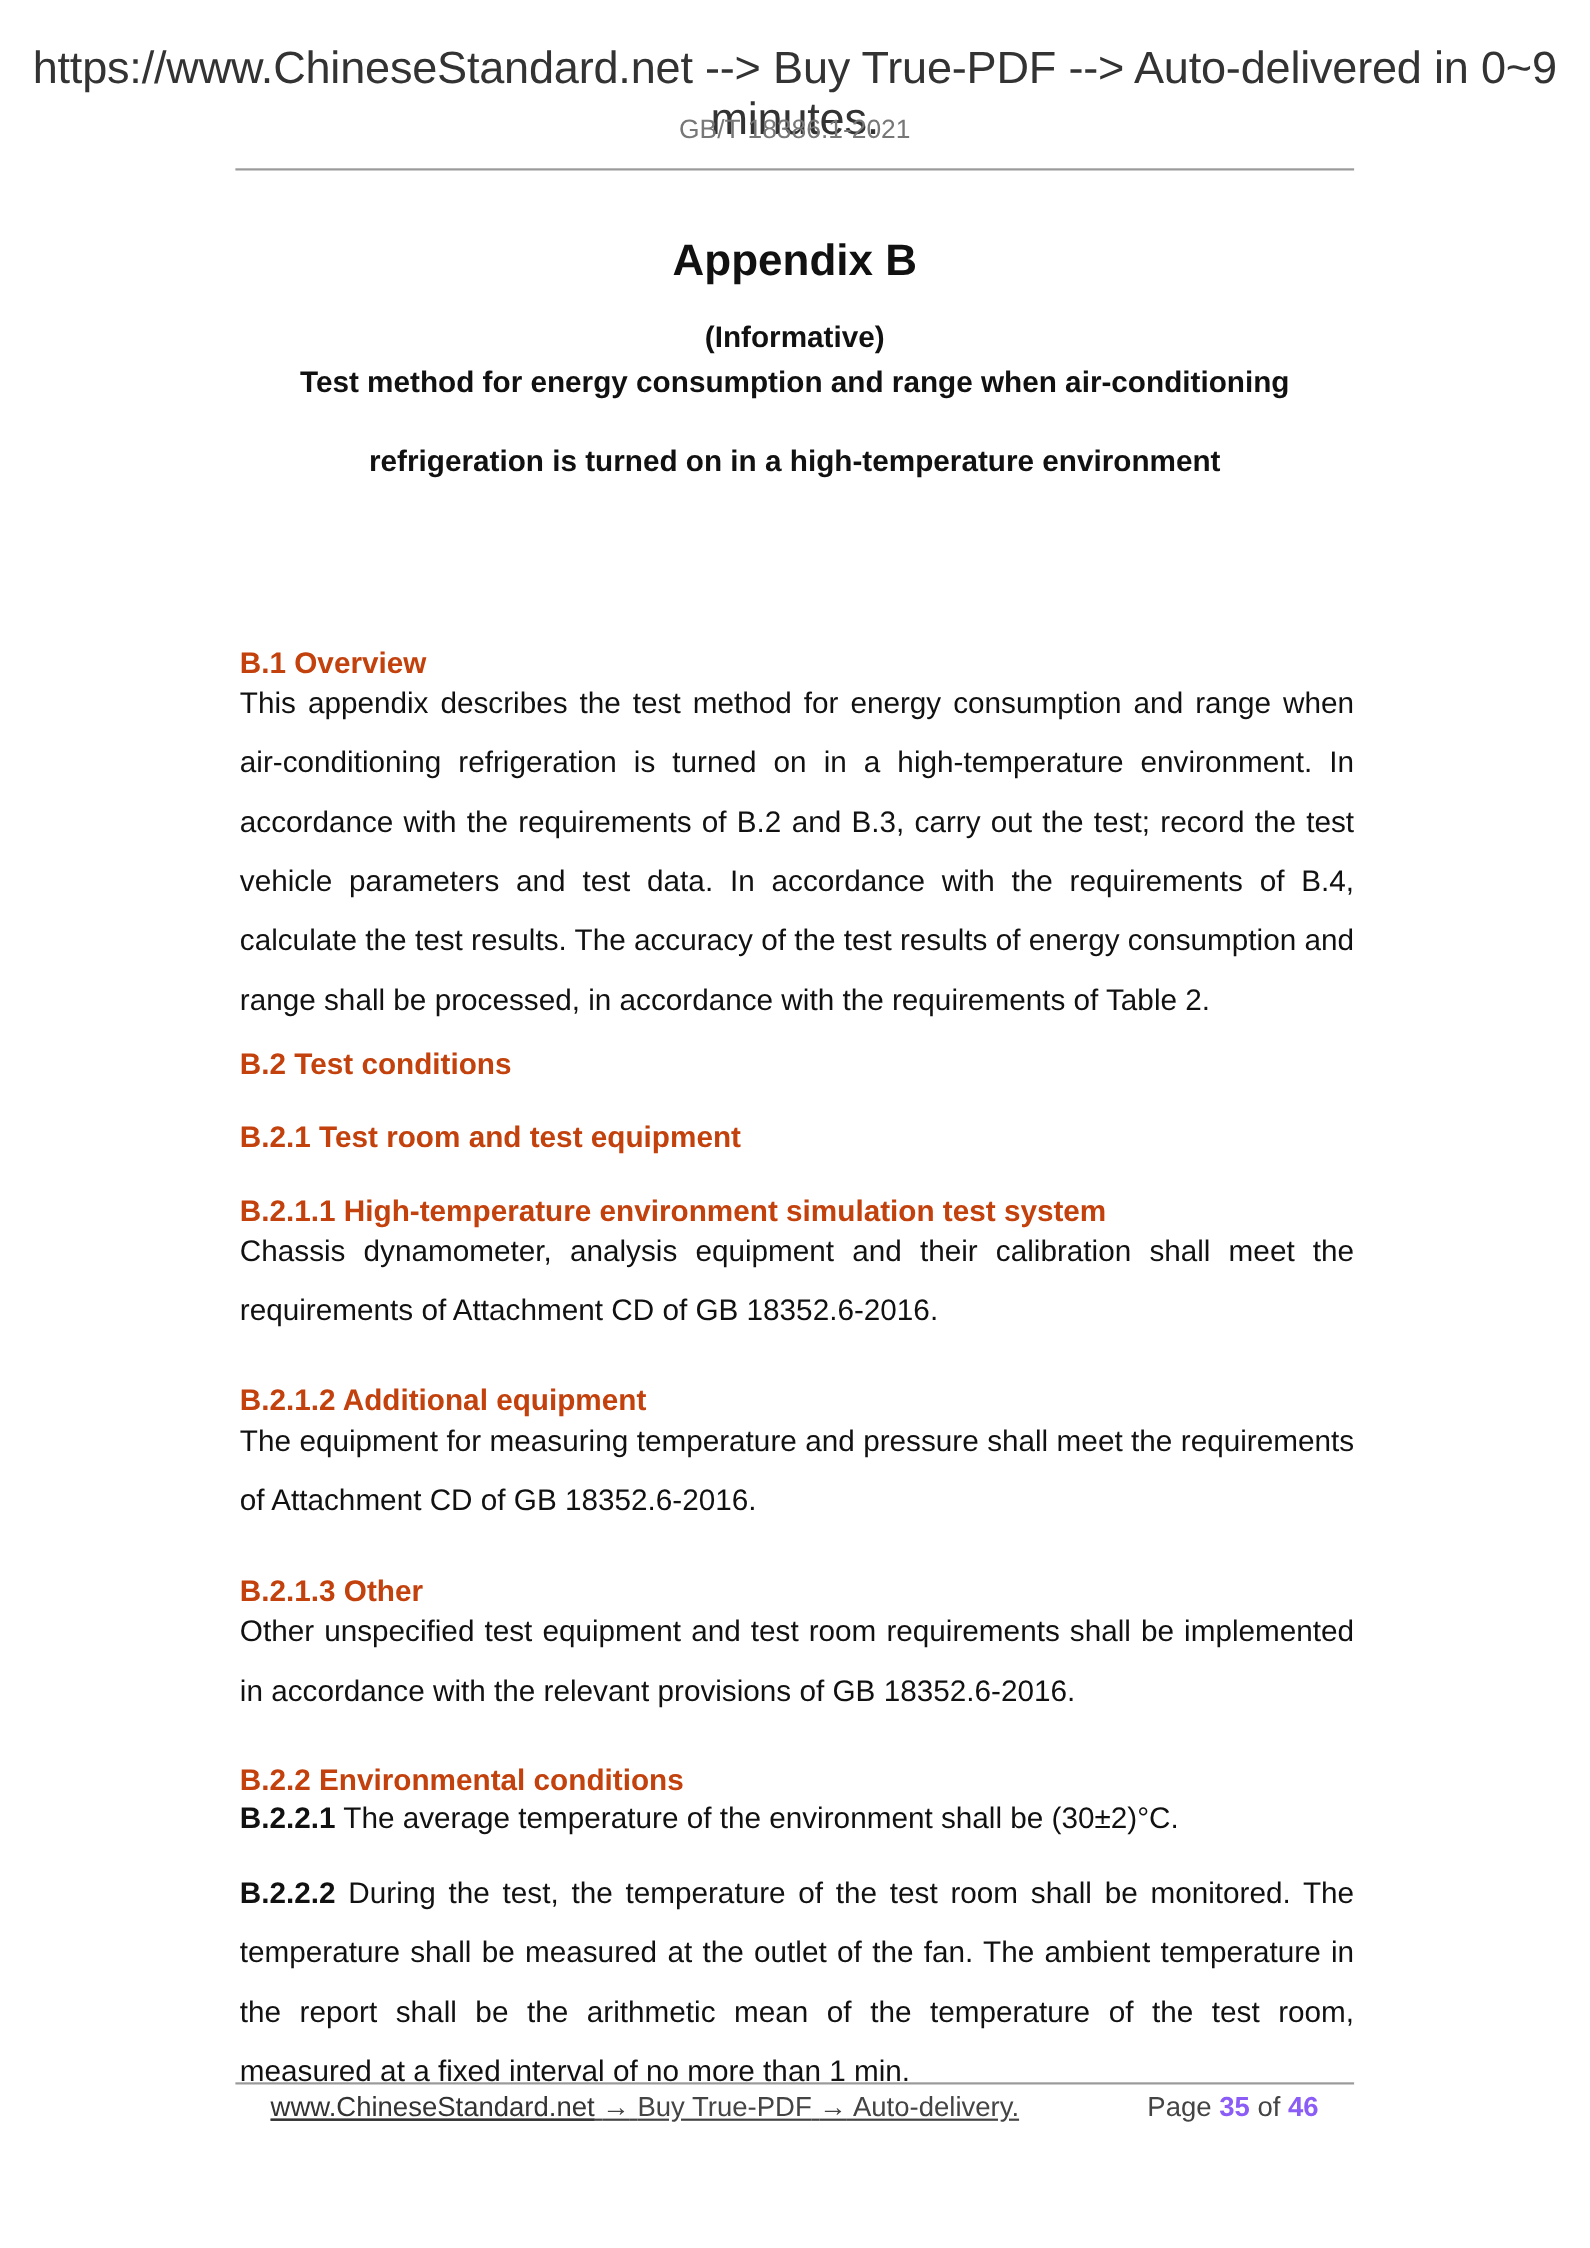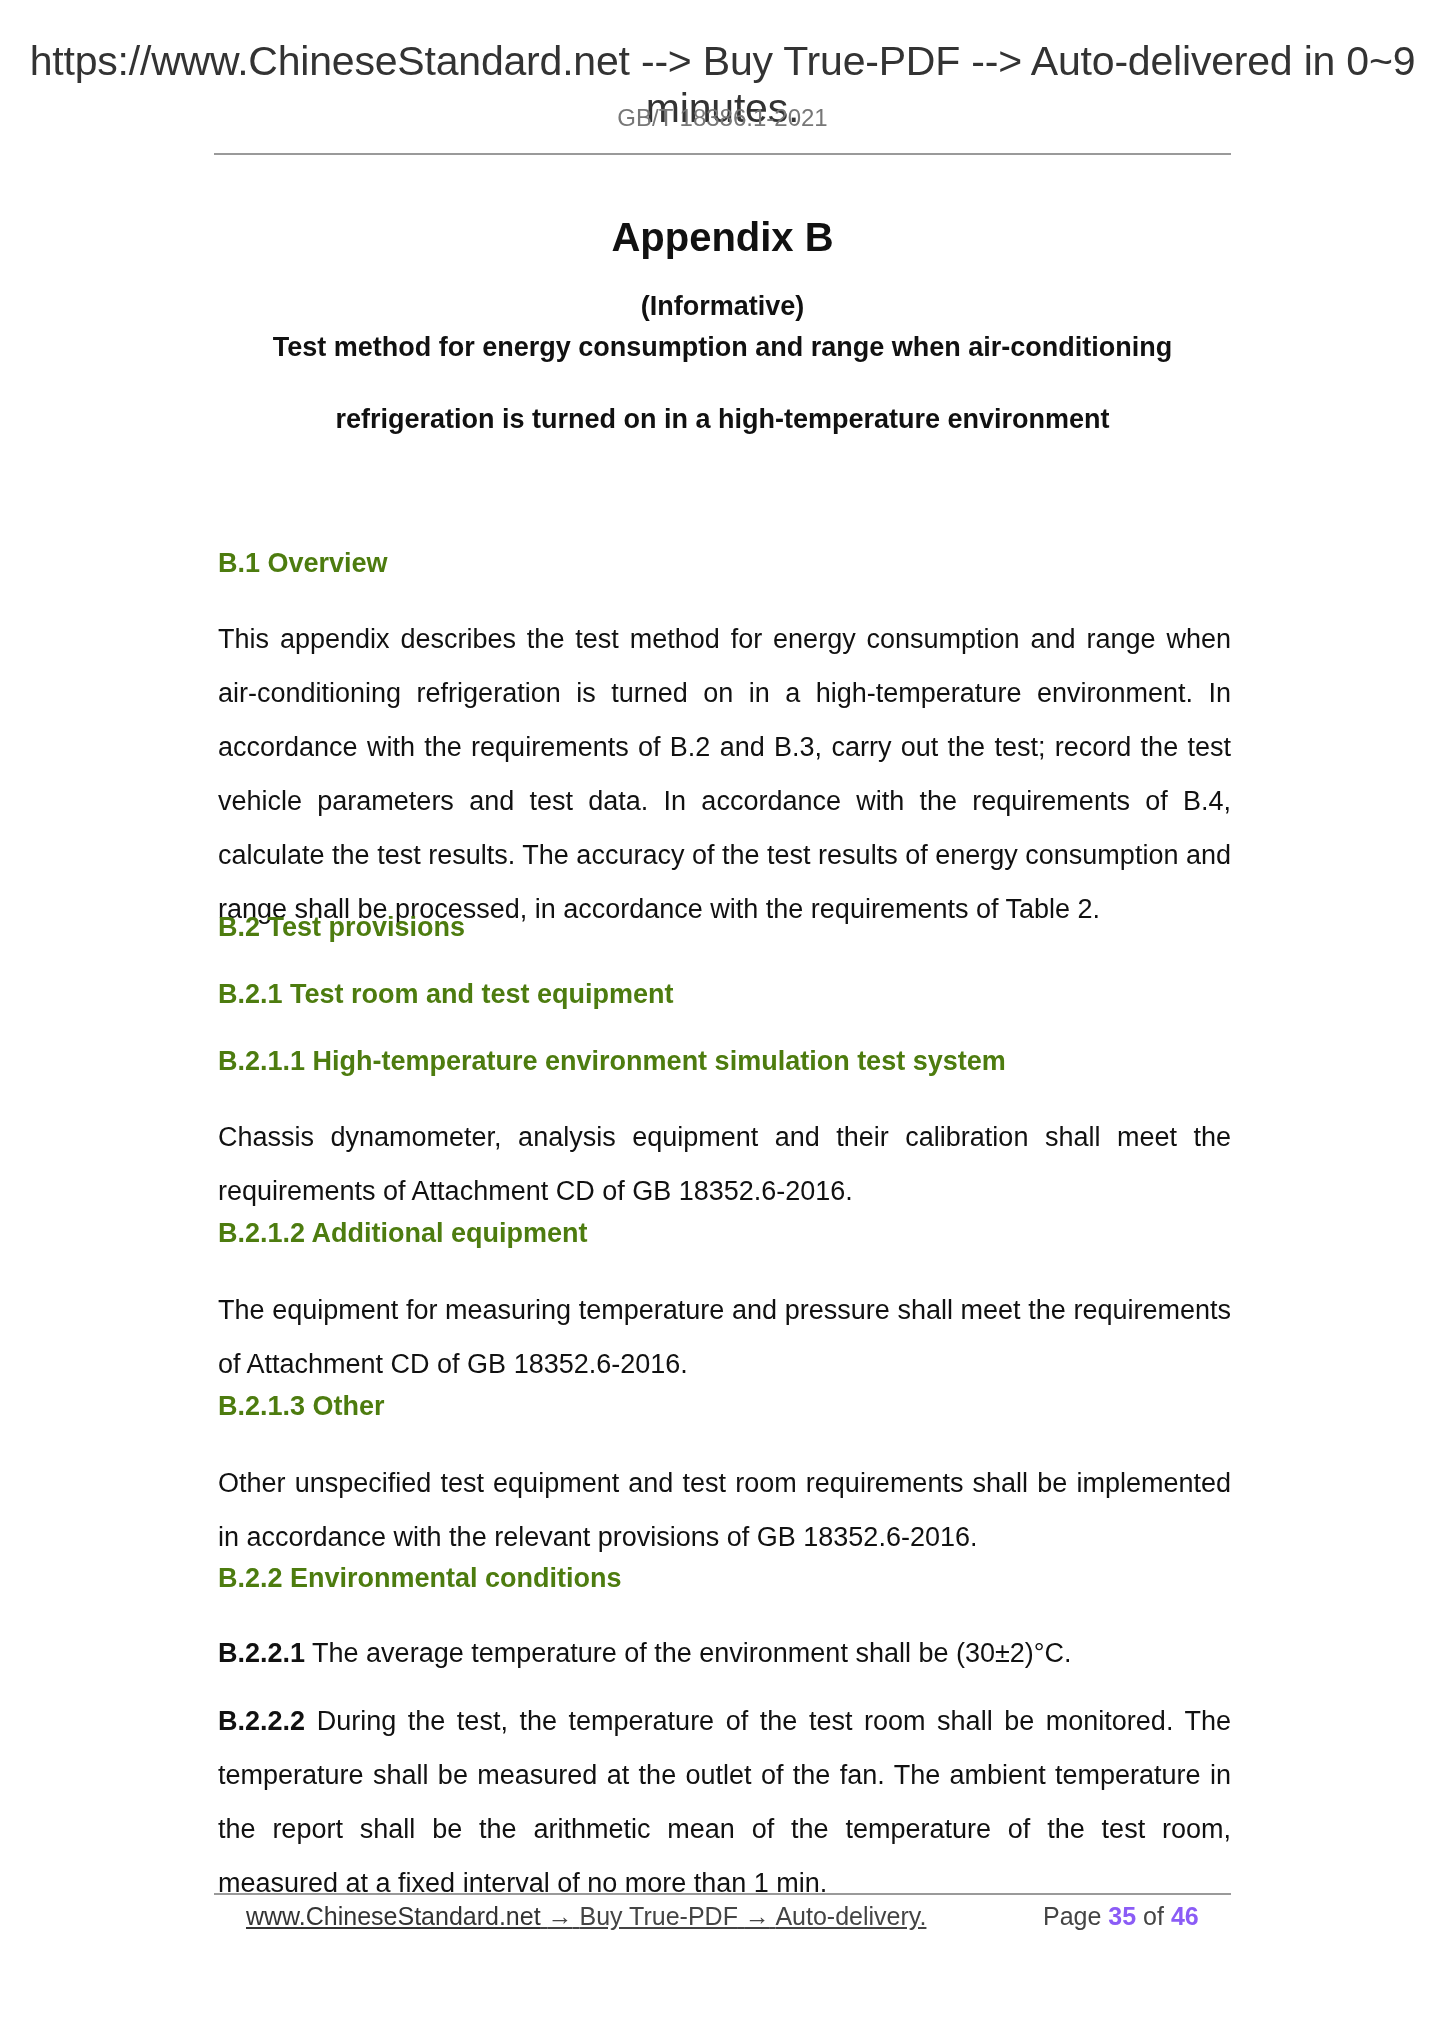--- a/index.html
+++ b/index.html
@@ -5,21 +5,21 @@
   html, body { margin: 0; padding: 0; background: #ffffff; }
   body { width: 1445px; height: 2044px; position: relative; overflow: hidden;
          font-family: "Liberation Sans", sans-serif; color: #111; }
   .abs { position: absolute; }
   .top-banner { left: 0; width: 1445px; top: 38px; text-align: center; font-size: 41px; color: #333; letter-spacing: -0.2px; }
   .std-code { left: 0; width: 1445px; top: 104px; text-align: center; font-size: 24px; color: #777; }
   .rule { height: 2px; background: #9a9a9a; }
   .h-title { left: 0; width: 1445px; top: 215px; text-align: center; font-size: 40px; font-weight: bold; color: #111; }
   .h-sub { left: 0; width: 1445px; top: 291px; text-align: center; font-size: 27px; font-weight: bold; color: #111; }
   .h-desc { left: 0; width: 1445px; text-align: center; font-size: 27px; font-weight: bold; color: #111; }
-  .sec-h { left: 218px; font-size: 27px; font-weight: bold; color: #4d7c0f; }
+  .sec-h { left: 218px; font-size: 27px; font-weight: bold; color: #c2410c; margin-top: 40px; }
   .para { left: 218px; width: 1013px; font-size: 27px; line-height: 54px; text-align: justify; color: #111; }
   .para b { font-weight: bold; }
   .footer { top: 1902px; font-size: 25px; color: #444; }
   .footer-link { text-decoration: underline; color: #333; }
   .footer-page b { font-weight: bold; color: #8b5cf6; }
 </style>
 </head>
 <body>
 
 <div class="abs top-banner">https://www.ChineseStandard.net --&gt; Buy True-PDF --&gt; Auto-delivered in 0~9 minutes.</div>
@@ -27,21 +27,21 @@
 <div class="abs rule" style="left:214px; width:1017px; top:153px;"></div>
 
 <div class="abs h-title">Appendix B</div>
 <div class="abs h-sub">(Informative)</div>
 <div class="abs h-desc" style="top:332px;">Test method for energy consumption and range when air-conditioning</div>
 <div class="abs h-desc" style="top:404px;">refrigeration is turned on in a high-temperature environment</div>
 
 <div class="abs sec-h" style="top:548px;">B.1 Overview</div>
 <div class="abs para" style="top:612px;">This appendix describes the test method for energy consumption and range when air-conditioning refrigeration is turned on in a high-temperature environment. In accordance with the requirements of B.2 and B.3, carry out the test; record the test vehicle parameters and test data. In accordance with the requirements of B.4, calculate the test results. The accuracy of the test results of energy consumption and range shall be processed, in accordance with the requirements of Table 2.</div>
 
-<div class="abs sec-h" style="top:912px;">B.2 Test provisions</div>
+<div class="abs sec-h" style="top:912px;">B.2 Test conditions</div>
 <div class="abs sec-h" style="top:979px;">B.2.1 Test room and test equipment</div>
 <div class="abs sec-h" style="top:1046px;">B.2.1.1 High-temperature environment simulation test system</div>
 <div class="abs para" style="top:1110px;">Chassis dynamometer, analysis equipment and their calibration shall meet the requirements of Attachment CD of GB 18352.6-2016.</div>
 
 <div class="abs sec-h" style="top:1218px;">B.2.1.2 Additional equipment</div>
 <div class="abs para" style="top:1283px;">The equipment for measuring temperature and pressure shall meet the requirements of Attachment CD of GB 18352.6-2016.</div>
 
 <div class="abs sec-h" style="top:1391px;">B.2.1.3 Other</div>
 <div class="abs para" style="top:1456px;">Other unspecified test equipment and test room requirements shall be implemented in accordance with the relevant provisions of GB 18352.6-2016.</div>
 

